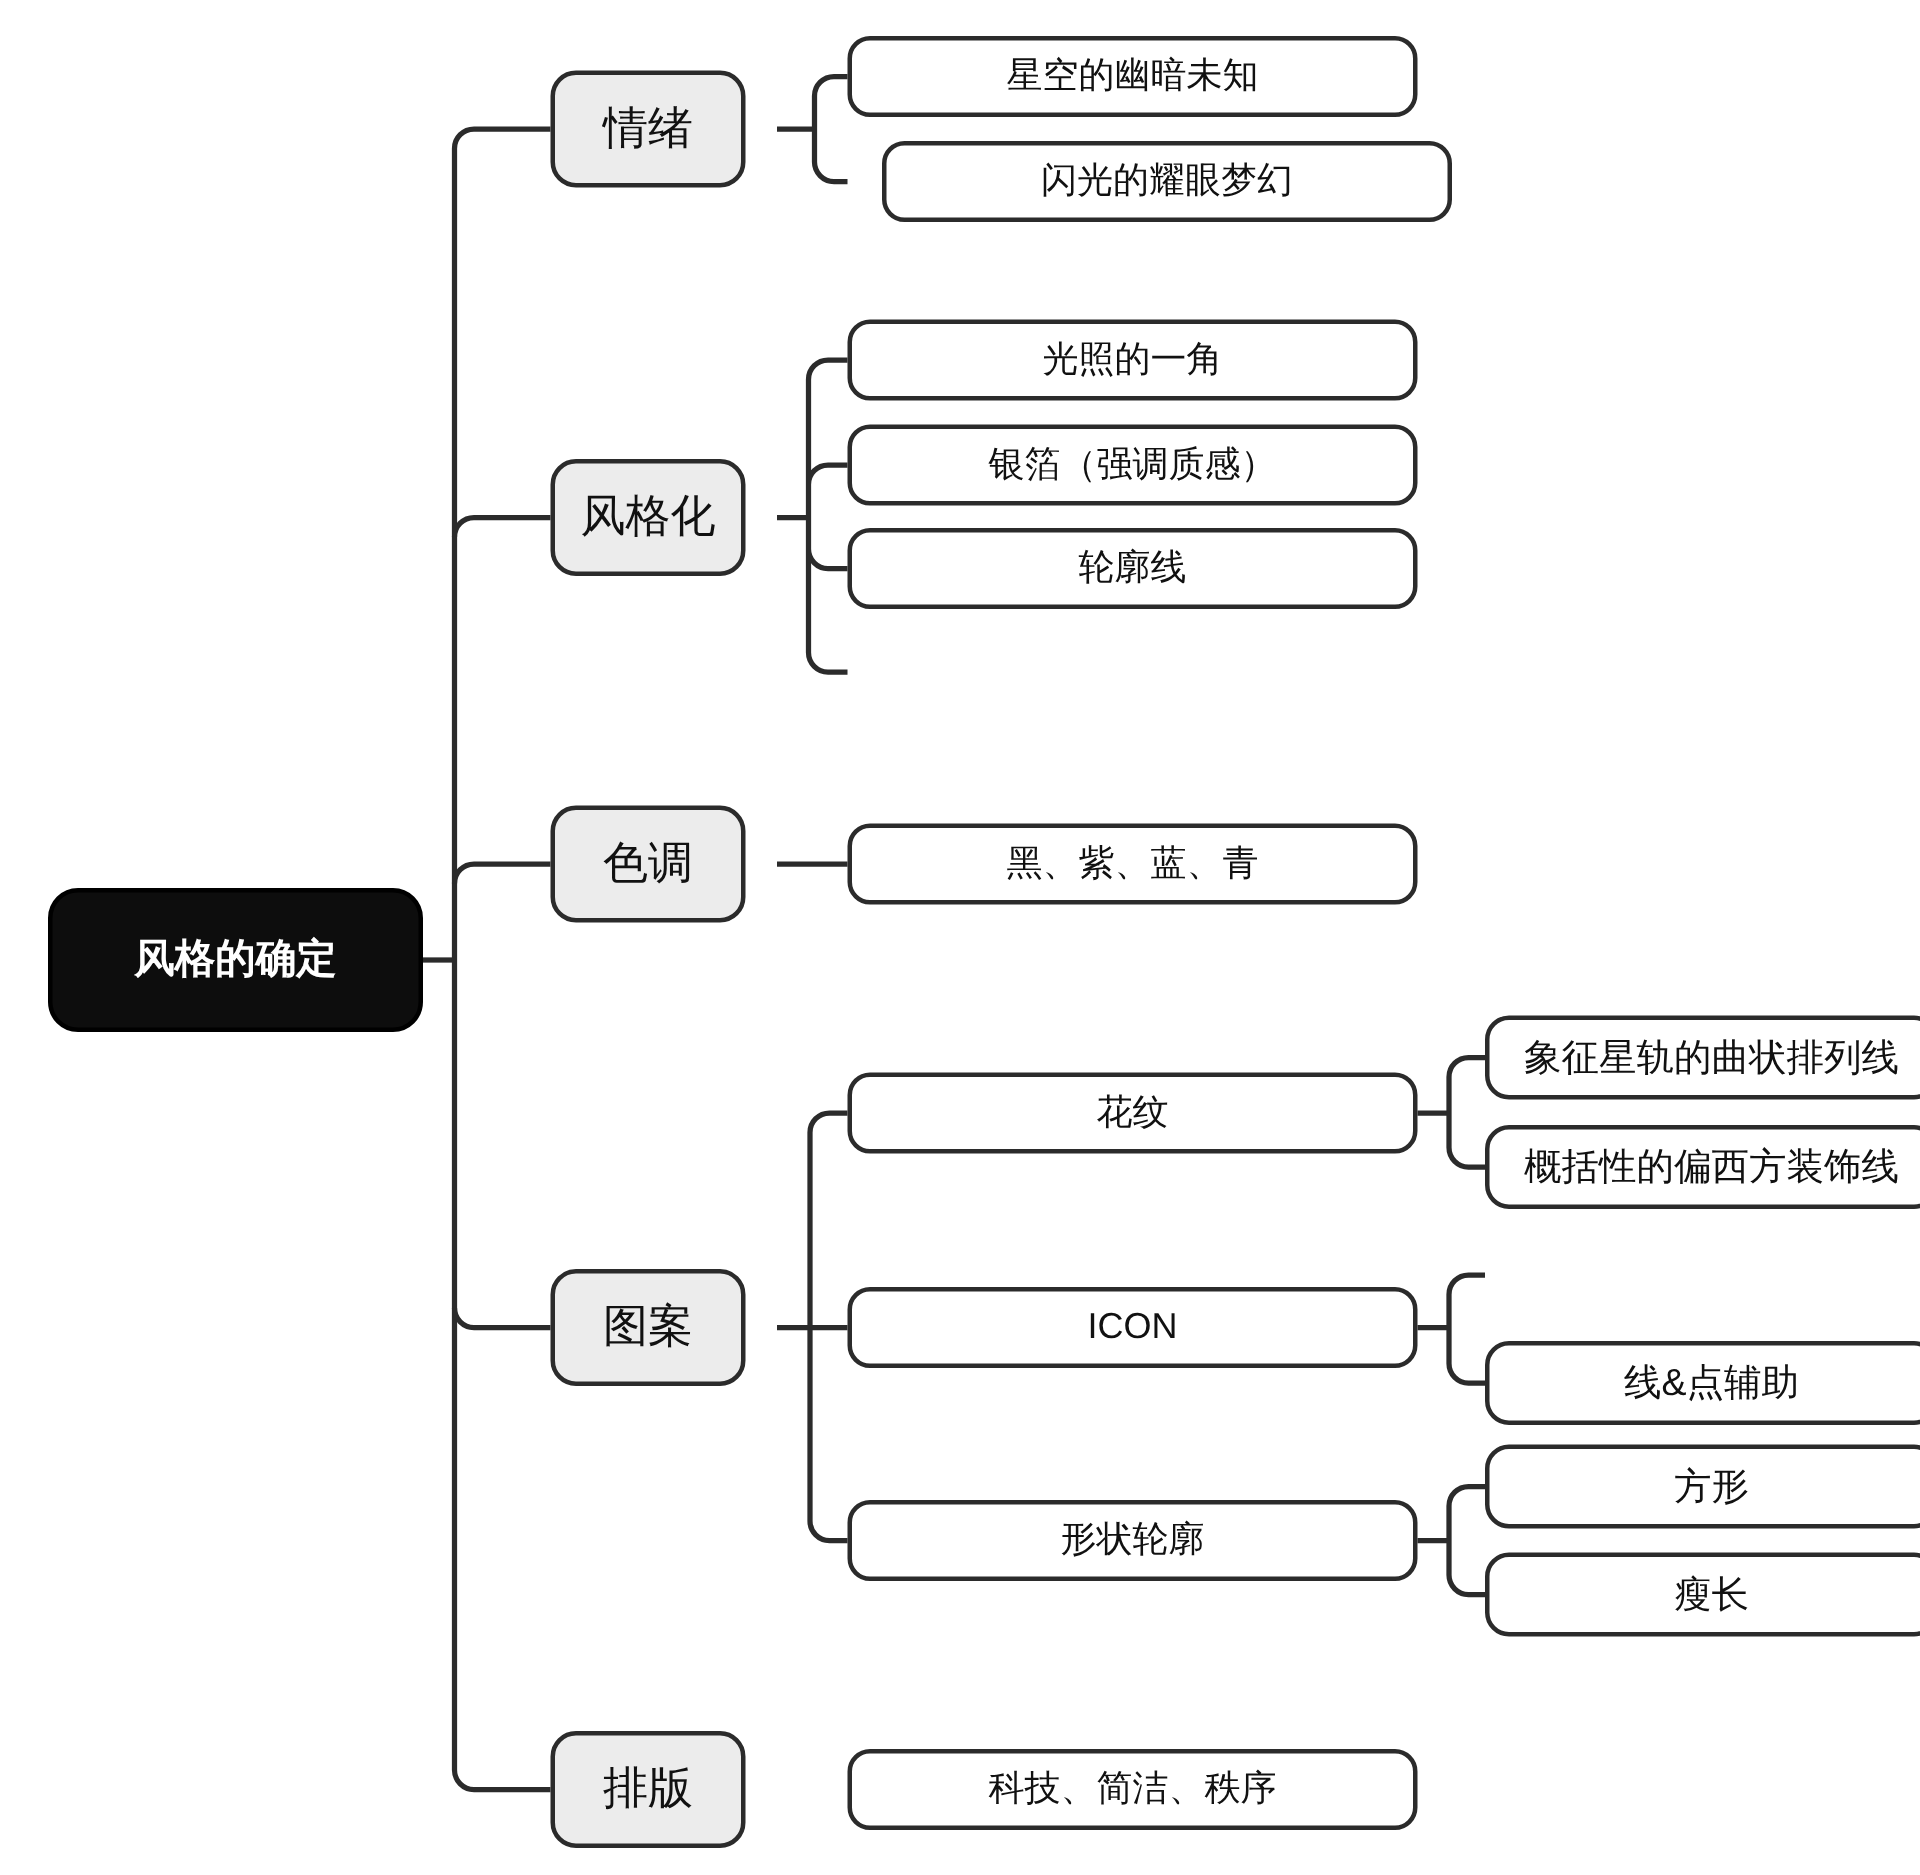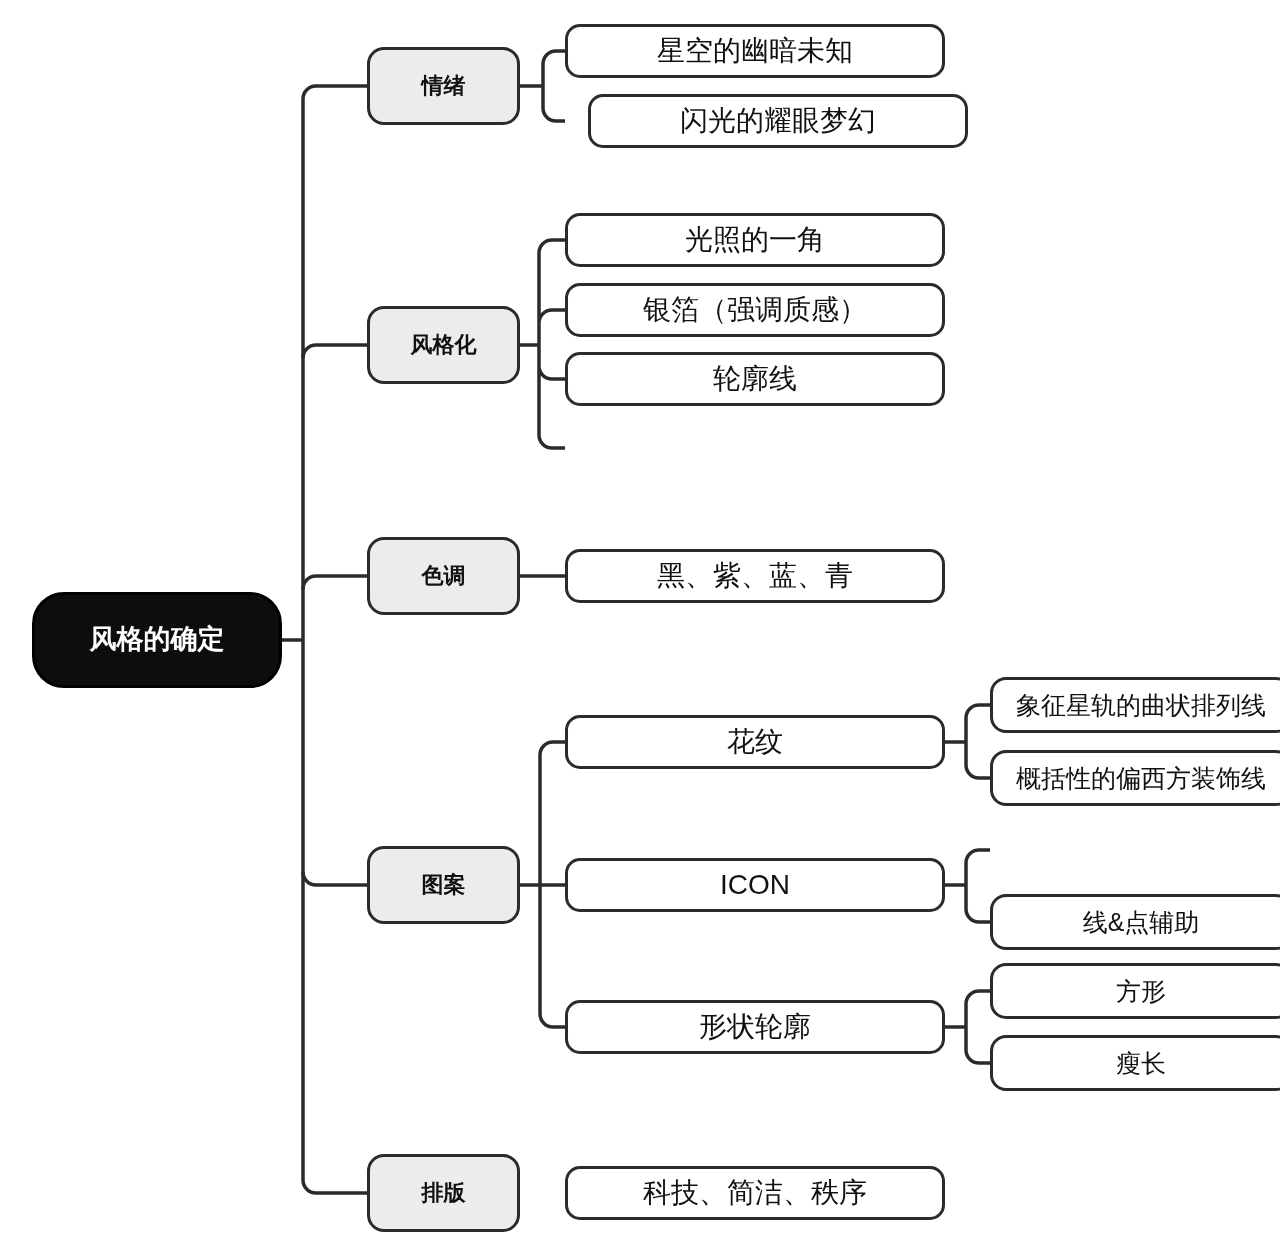--- a/index.html
+++ b/index.html
@@ -41,36 +41,36 @@
     color:var(--text);
     border:3px solid var(--outline);
     background:var(--node-fill);
     line-height:1.15;
     white-space:nowrap;
   }
   .node.root{
     width:250px;height:96px;
     background:var(--root-fill);
     border-color:#000000;
-    border-radius:32px;
+    border-radius:20px;
     color:var(--root-text);
     font-size:27px;
     font-weight:700;
   }
   .node.branch{
-    width:153px;height:78px;
+    width:130px;height:78px;
     background:var(--branch-fill);
     border-radius:17px;
-    font-size:22px;
-    font-weight:700;
+    font-size:30px;
+    font-weight:400;
   }
   .node.leaf{
     width:380px;height:54px;
     border-radius:15px;
-    font-size:28px;
+    font-size:24px;
     font-weight:400;
   }
   .node.subleaf{
     width:302px;height:56px;
     border-radius:16px;
     font-size:25px;
     font-weight:400;
   }
 </style>
 </head>

